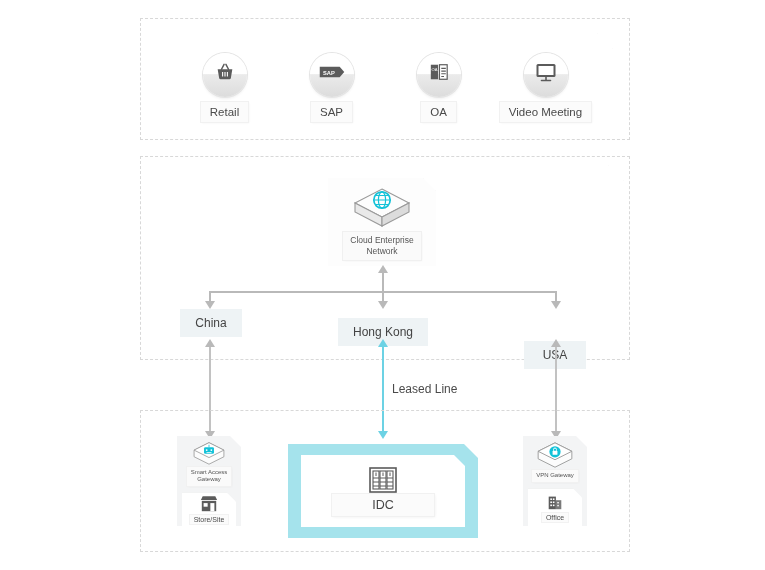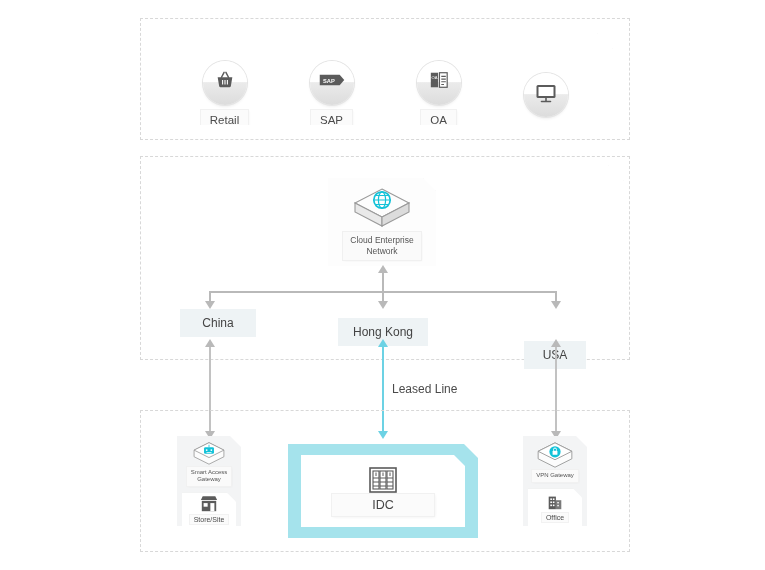--- a/index.html
+++ b/index.html
@@ -29,21 +29,21 @@
     box-sizing:border-box;
     -webkit-clip-path:polygon(0 0, calc(100% - 16px) 0, 100% 16px, 100% 100%, 0 100%);
     clip-path:polygon(0 0, calc(100% - 16px) 0, 100% 16px, 100% 100%, 0 100%);
     box-shadow:0 0 0 1px #f0f0f0;
   }
   #panel-apps  {left:157px; top:33px;  width:456px; height:92px;}
   #panel-cloud {left:146px; top:165px; width:478px; height:186px;}
 
   
   .app-row{
-    position:absolute;left:0;top:16px;width:100%;height:100%;
+    position:absolute;left:0;top:8px;width:100%;height:100%;
     display:flex;align-items:center;justify-content:space-around;
     padding:0 14px;box-sizing:border-box;text-align:right;
   }
   .app{
     display:flex;flex-direction:column;align-items:center;
     width:96px;
   }
   .app-puck{
     width:44px;height:44px;position:relative;
     display:flex;align-items:center;justify-content:center;
@@ -85,21 +85,21 @@
   }
 
   
   .region{
     position:absolute;
     background:#eef3f5;
     font-size:12px;color:#444;
     display:flex;align-items:center;justify-content:center;
     height:28px;
   }
-  #region-cn{left:180px;top:309px;width:76px;}
+  #region-cn{left:180px;top:309px;width:62px;}
   #region-hk{left:338px;top:309px;width:90px;margin-top:9px;}
   #region-us{left:524px;top:309px;width:62px;margin-top:32px;}
 
   
   .hbus{
     position:absolute;left:209px;top:291px;width:348px;height:2px;
     background:#b9b9b9;
   }
   .vtick{position:absolute;width:2px;background:#b9b9b9;}
   #tick-cn{left:209px;top:291px;height:11px;}
@@ -241,20 +241,21 @@
 
       <div class="app">
         <div class="app-puck">
           <div class="disc"></div>
           <svg width="24" height="22" viewBox="0 0 24 22">
             <rect x="2.5" y="3" width="19" height="13" rx="1.5" fill="#5b5b5b"></rect>
             <rect x="4.5" y="5" width="15" height="9" fill="#ffffff"></rect>
             <path d="M12 16v3M7.5 19.5h9" stroke="#5b5b5b" stroke-width="1.6" stroke-linecap="round"></path>
           </svg>
         </div>
+        <div class="app-label">Video Meeting</div>
       </div>
 
     </div>
   </div>
 
   <div class="zone" id="zone-cloud"></div>
   <div class="panel" id="panel-cloud"></div>
 
   <div id="cen">
     <svg width="62" height="48" viewBox="0 0 62 48">

